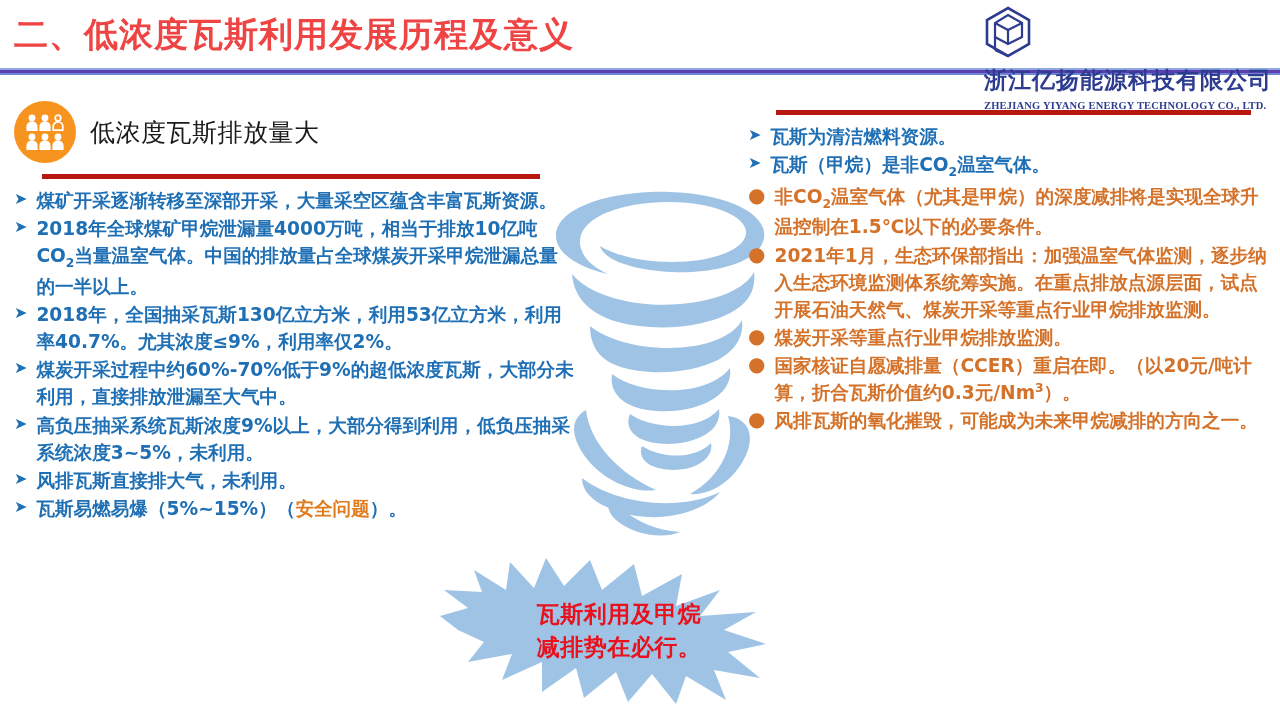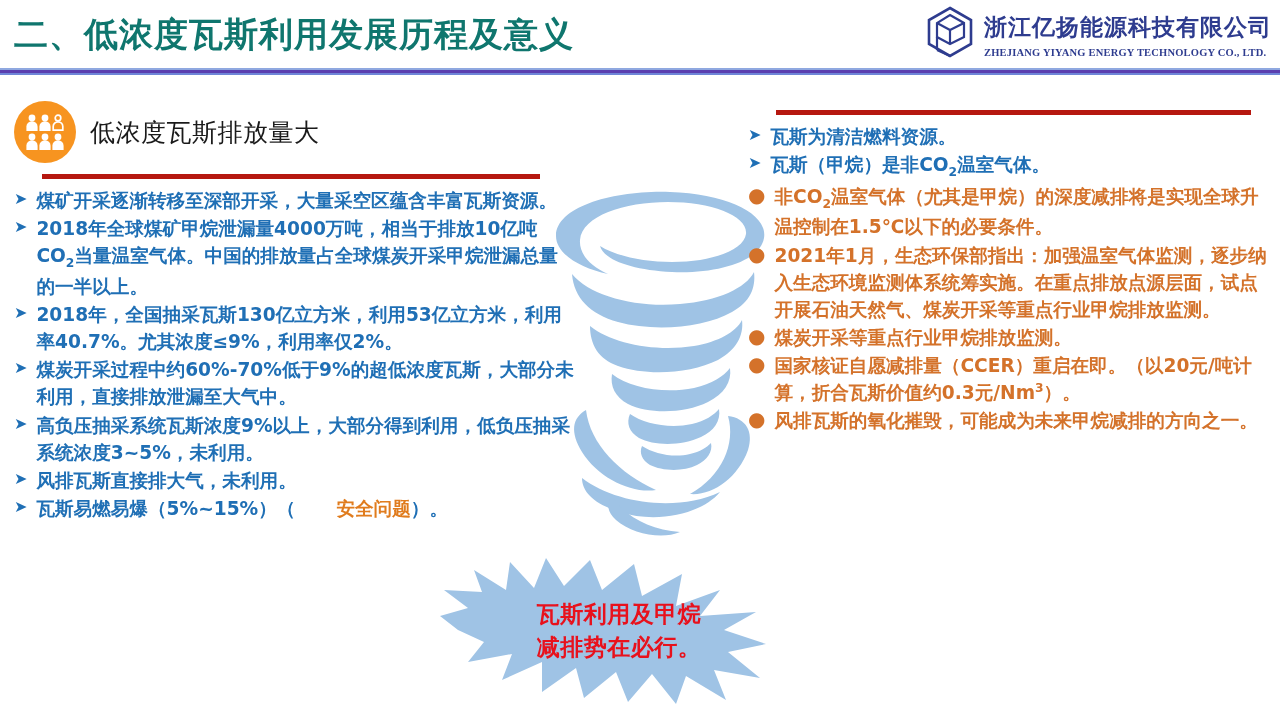--- a/index.html
+++ b/index.html
@@ -15,21 +15,21 @@
     font-family: "DejaVu Sans", "Liberation Sans", sans-serif;
   }
 
   
   #slide-title {
     position: absolute;
     left: 14px;
     top: 8px;
     font-size: 34px;
     font-weight: bold;
-    color: #0f766e;
+    color: #ef4444;
     letter-spacing: 1px;
     white-space: nowrap;
     line-height: 52px;
   }
   #title-divider {
     position: absolute;
     left: 0;
     top: 68px;
     width: 1280px;
     height: 7px;
@@ -38,22 +38,23 @@
         #5B3FAF 22%, #5B3FAF 72%,
         #6F86D8 72%, #6F86D8 100%);
   }
 
   
   #logo-block {
     position: absolute;
     right: 8px;
     top: 6px;
     display: flex;
-    align-items: flex-end;
+    align-items: flex-start;
     gap: 10px;
+    flex-direction: column;
   }
   #logo-mark { width: 48px; height: 52px; flex: none; }
   #logo-text { display: flex; flex-direction: column; line-height: 1.05; }
   #logo-cn {
     font-size: 23px;
     font-weight: bold;
     color: #2E3C8F;
     letter-spacing: 1px;
     white-space: nowrap;
   }
@@ -129,21 +130,21 @@
 
   .mk {
     flex: none;
     line-height: 1.46;
   }
   .mk-arrow { color: #1F6FB5; font-size: 16px; }
   .mk-dot   { color: #D4722A; font-size: 20px; line-height: 1.25; }
   .btext { flex: 1; }
   .btext sub { font-size: 0.66em; }
   .btext sup { font-size: 0.66em; }
-  .hl-orange { color: #E07C1E; margin-left: 41px; }
+  .hl-orange { color: #E07C1E; }
 
   
   #tornado-art {
     position: absolute;
     left: 520px;
     top: 178px;
     width: 290px;
     height: 400px;
     pointer-events: none;
   }

